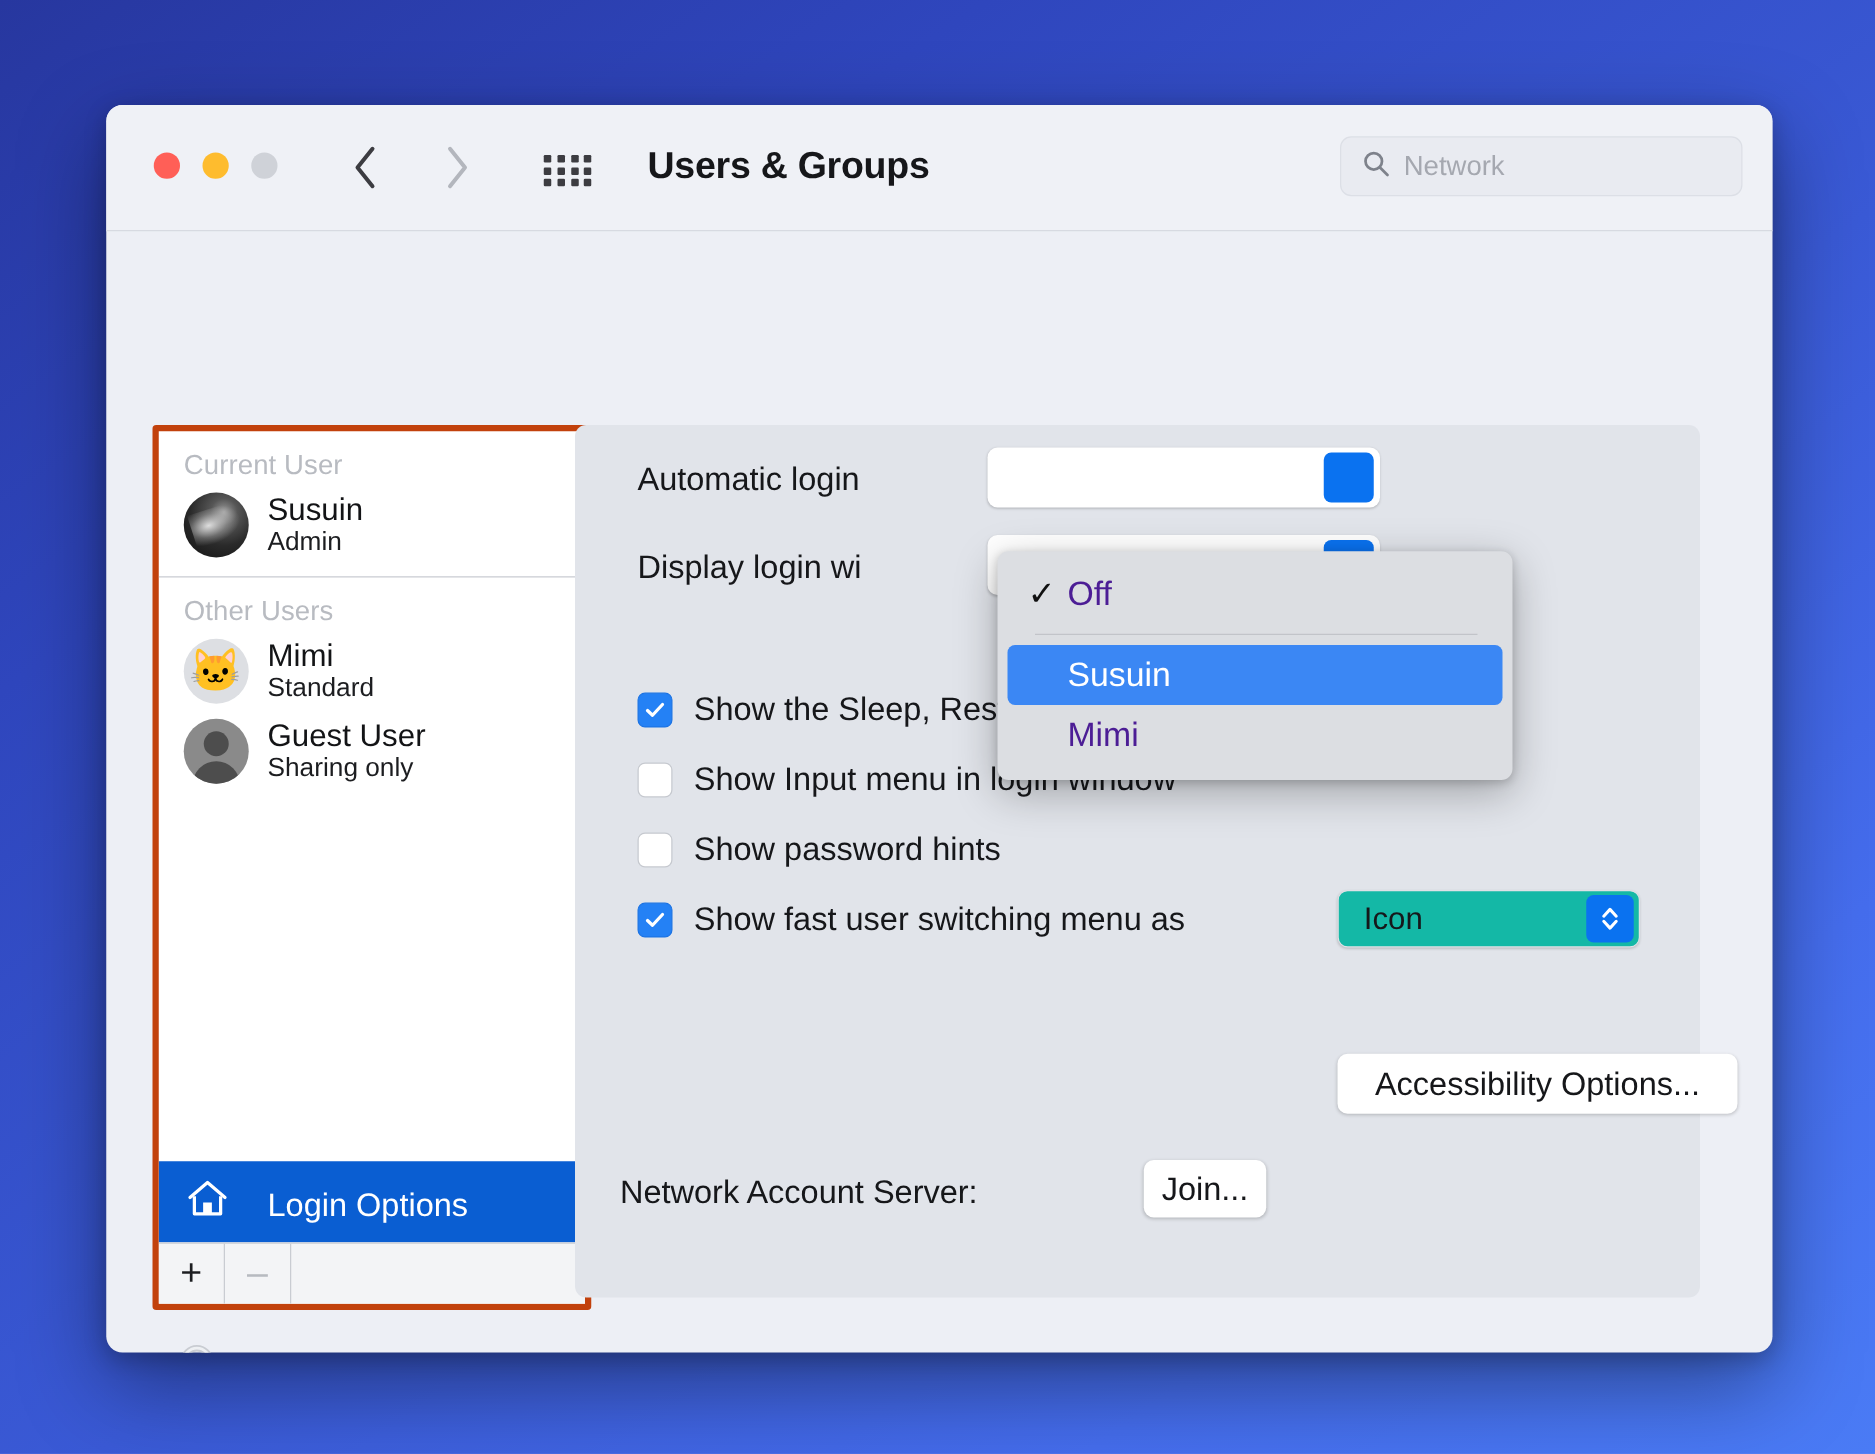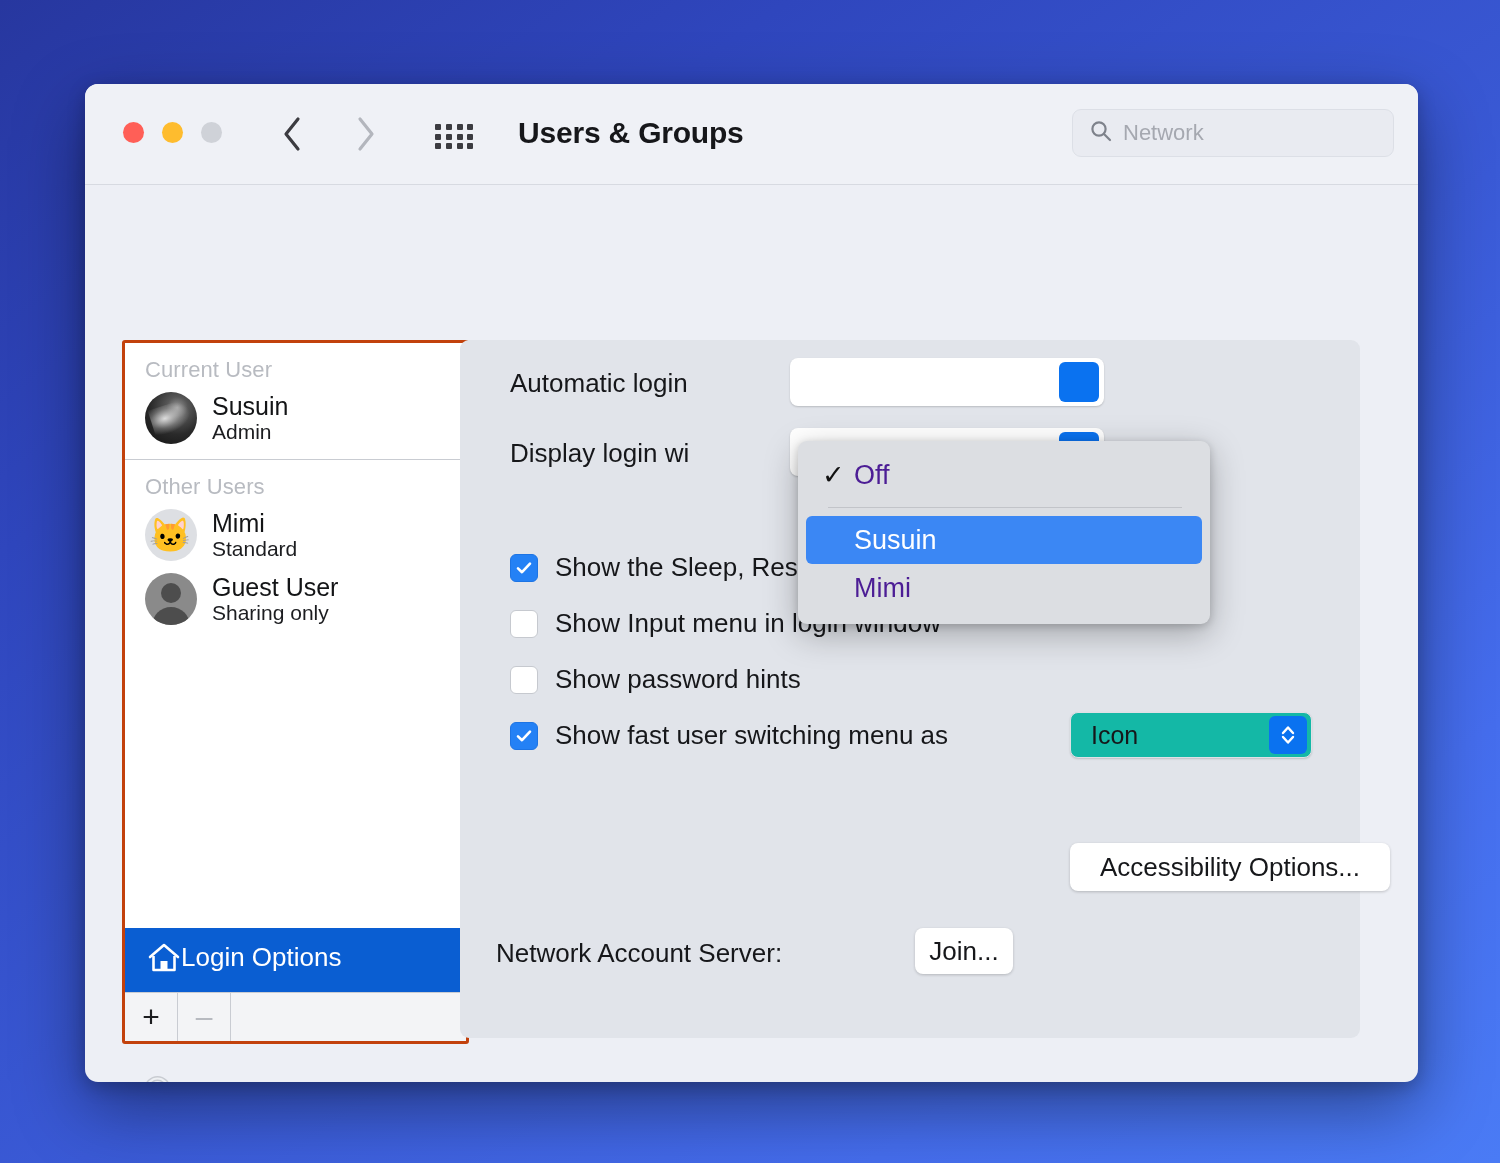--- a/index.html
+++ b/index.html
@@ -130,21 +130,21 @@
   }
 
   
   #sidebar {
     position: absolute;
     left: 37px;
     top: 155px;
     width: 341px;
     height: 698px;
     background: #ffffff;
-    border: 3px solid #c2410c;
+    border: 5px solid #c2410c;
     border-radius: 3px;
     overflow: hidden;
     display: flex;
     flex-direction: column;
   }
   .group-header {
     font-size: 22px;
     color: #b8bbc1;
     padding: 14px 0 4px 20px;
     letter-spacing: 0.1px;
@@ -209,22 +209,22 @@
     color: #1c1d20;
   }
   .sidebar-divider {
     height: 1px;
     background: #c9ccd2;
     margin: 8px 0 0 0;
   }
   #sidebar-spacer { flex: 1 1 auto; }
   #login-options-row {
     display: flex;
-    align-items: flex-start;
-    gap: 0;
+    align-items: flex-end;
+    gap: 31px;
     background: #0a5ed2;
     padding: 14px 0 14px 22px;
     border-top: 1px solid #ffffff;
   }
   #login-options-label {
     font-size: 26px;
     color: #ffffff;
     font-weight: 400;
   }
   #sidebar-footer {

